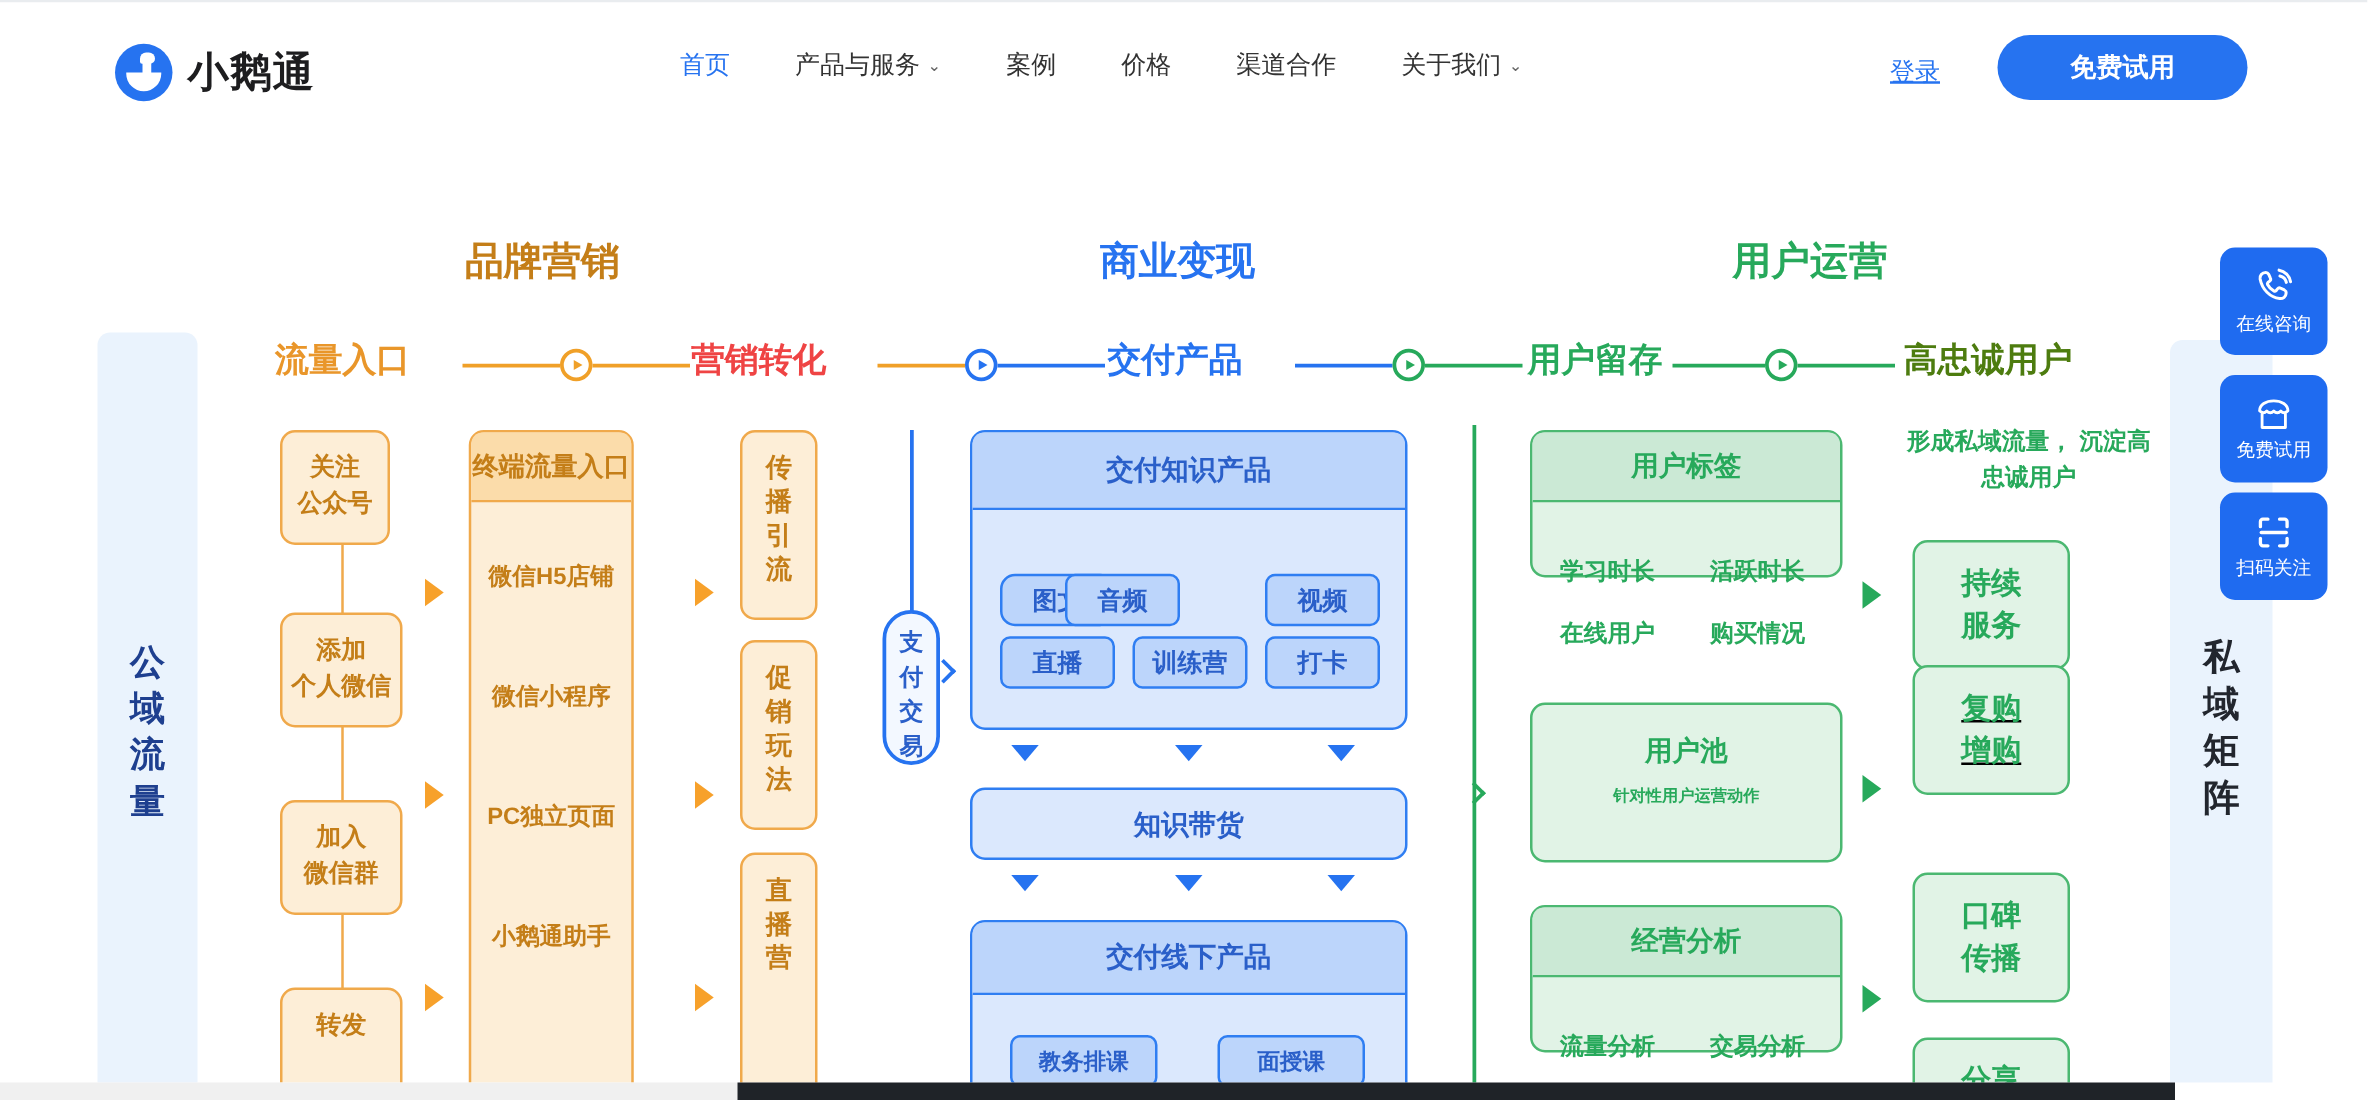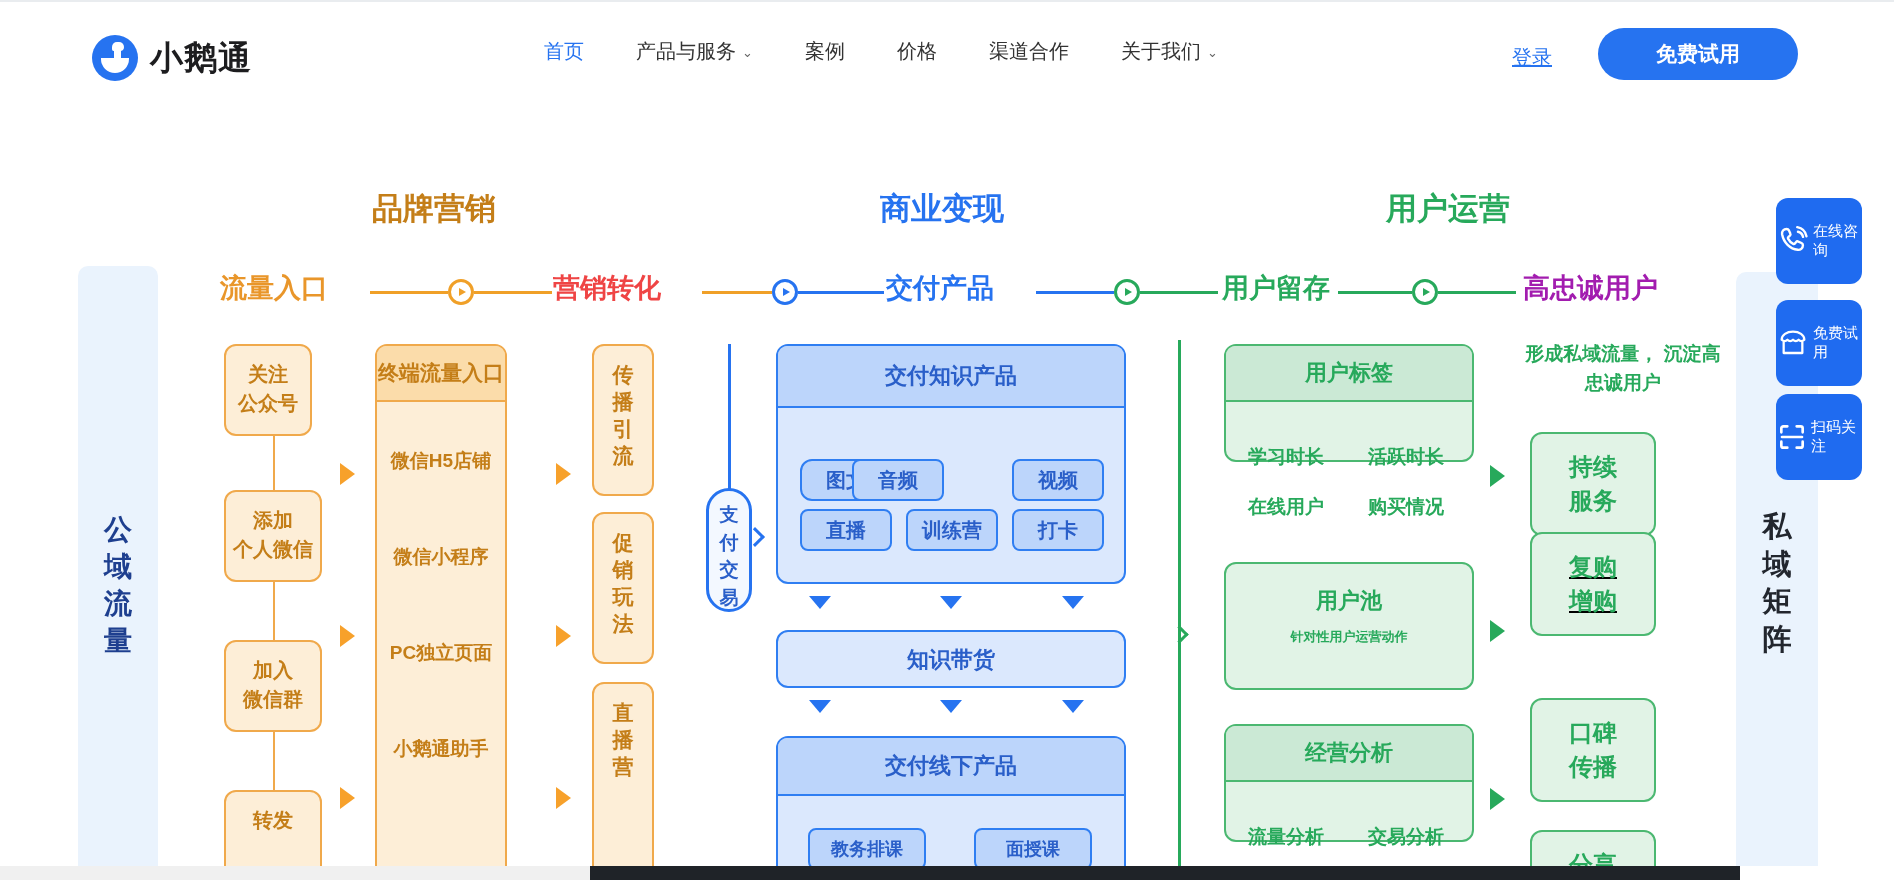--- a/index.html
+++ b/index.html
@@ -67,21 +67,21 @@
 
   
   .flowrow { position:absolute; left: 0; top: 270px; width: 1894px; height: 44px; }
   .flow-label {
     position:absolute; top: 0; font-size: 27px; font-weight: 700; white-space: nowrap;
   }
   .fl-1 { left: 220px; color: #e9962a; }
   .fl-2 { left: 553px; color: #ef4444; }
   .fl-3 { left: 886px; color: #2673f0; }
   .fl-4 { left: 1222px; color: #27a95b; }
-  .fl-5 { left: 1523px; color: #a21caf; }
+  .fl-5 { left: 1523px; color: #4d7c0f; }
   .flow-seg { position:absolute; top: 21px; height: 3px; }
   .marker {
     position:absolute; top: 9px; width: 26px; height: 26px; border-radius: 50%;
     border: 3px solid; background: #fff;
     display:flex; align-items:center; justify-content:center;
   }
   .marker .tri {
     width: 0; height: 0; border-left: 7px solid currentColor;
     border-top: 4.5px solid transparent; border-bottom: 4.5px solid transparent;
     margin-left: 2px;
@@ -169,21 +169,21 @@
     background: #eaf3fd; border-radius: 10px 10px 0 0;
   }
   .private-text {
     position:absolute; left: 1752px; top: 508px; width: 50px;
     font-size: 29px; font-weight:700; color:#22262e; text-align:center; line-height:1.3;
   }
 
   
   .fw {
     position:absolute; left: 1776px; width: 86px; height: 86px; border-radius: 12px;
-    background:#1f6bf0; color:#fff; display:flex; flex-direction:row;
+    background:#1f6bf0; color:#fff; display:flex; flex-direction:column;
     align-items:center; justify-content:center; gap: 3px; cursor:pointer;
   }
   .fw1 { top: 198px; }
   .fw2 { top: 300px; }
   .fw3 { top: 394px; }
   .fw .fwlabel { font-size: 15px; font-weight: 500; }
   .fw svg { display:block; }
 
   .bottom-bar { position:absolute; left:0; bottom:0; width:1894px; height: 14px; background:#fff; }
   .bottom-scroll { position:absolute; left: 590px; bottom: 0; width: 1150px; height: 14px; background:#1f2328; }

